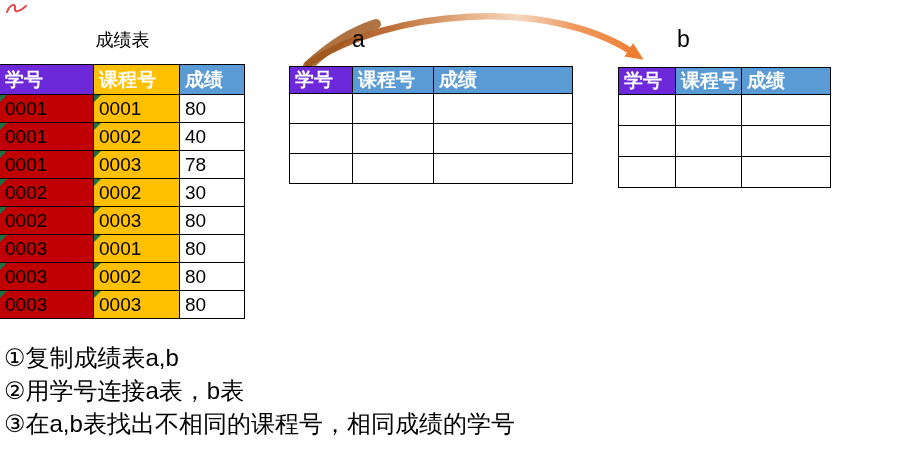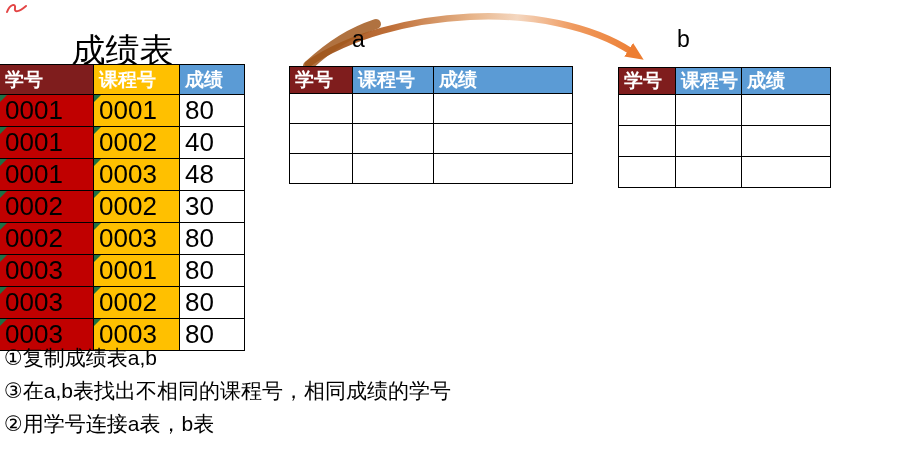--- a/index.html
+++ b/index.html
@@ -4,23 +4,23 @@
 <style>
   html,body{margin:0;padding:0;background:#fff;}
   .scene{position:relative;width:906px;height:460px;background:#ffffff;overflow:hidden;
          font-family:"Liberation Sans","DejaVu Sans",sans-serif;color:#000;}
 
   
   table{border-collapse:collapse;position:absolute;table-layout:fixed;}
   th,td{border:1.5px solid #000;padding:0 0 0 5px;text-align:left;vertical-align:middle;
         overflow:hidden;white-space:nowrap;}
   th{color:#fff;font-weight:bold;font-size:19px;}
-  td{font-size:26px;color:#000;}
-
-  .h-red{background:#7f1d1d;}
+  td{font-size:19px;color:#000;}
+
+  .h-red{background:#6d28d9;}
   .h-orange{background:#FFC000;}
   .h-blue{background:#5B9BD5;margin-left:33px;}
   .c-red{background:#C00000;}
   .c-orange{background:#FFC000;}
   .c-white{background:#fff;}
 
   
   .tri{position:relative;}
   .tri::before{content:"";position:absolute;top:0;left:0;width:0;height:0;
                border-top:7px solid #1E7145;border-right:7px solid transparent;}
@@ -35,26 +35,26 @@
   .ta th{height:26px;}
   .ta td{height:29px;background:#fff;}
 
   
   .tb{left:618px;top:67px;width:212px;}
   .tb th{height:24px;}
   .tb td{height:30px;background:#fff;}
 
   
   .title{position:absolute;left:0;top:28px;width:245px;text-align:center;
-         font-size:34px;color:#000;}
+         font-size:18px;color:#000;}
   .tbl-label{position:absolute;font-size:23px;color:#000;}
   .label-a{left:352px;top:26px;}
   .label-b{left:677px;top:26px;}
 
-  .notes{position:absolute;left:4px;top:341px;font-size:21px;line-height:33px;color:#000;}
+  .notes{position:absolute;left:4px;top:341px;font-size:24px;line-height:33px;color:#000;}
 
   
   .arrow-svg{position:absolute;left:280px;top:0;width:400px;height:80px;pointer-events:none;}
   .scribble-svg{position:absolute;left:4px;top:1px;width:26px;height:16px;}
   .mark{position:absolute;left:850px;top:396px;width:54px;height:54px;}
   .mark svg{position:absolute;left:0;top:0;}
   .mark-label{position:absolute;left:32px;top:28px;font-size:10px;color:#4a4a4a;}
 </style>
 </head>
 <body>
@@ -87,21 +87,21 @@
         <td class="c-white">80</td>
       </tr>
       <tr>
         <td class="c-red tri">0001</td>
         <td class="c-orange tri">0002</td>
         <td class="c-white">40</td>
       </tr>
       <tr>
         <td class="c-red tri">0001</td>
         <td class="c-orange tri">0003</td>
-        <td class="c-white">48</td>
+        <td class="c-white">78</td>
       </tr>
       <tr>
         <td class="c-red tri">0002</td>
         <td class="c-orange tri">0002</td>
         <td class="c-white">30</td>
       </tr>
       <tr>
         <td class="c-red tri">0002</td>
         <td class="c-orange tri">0003</td>
         <td class="c-white">80</td>
@@ -203,18 +203,18 @@
       <tr>
           <td></td>
           <td></td>
           <td></td>
         </tr>
     </tbody>
   </table>
 
   <div class="notes">
     <div>①复制成绩表a,b</div>
+    <div>②用学号连接a表，b表</div>
     <div>③在a,b表找出不相同的课程号，相同成绩的学号</div>
-    <div>②用学号连接a表，b表</div>
   </div>
 
 
 </div>
 
 </body></html>

